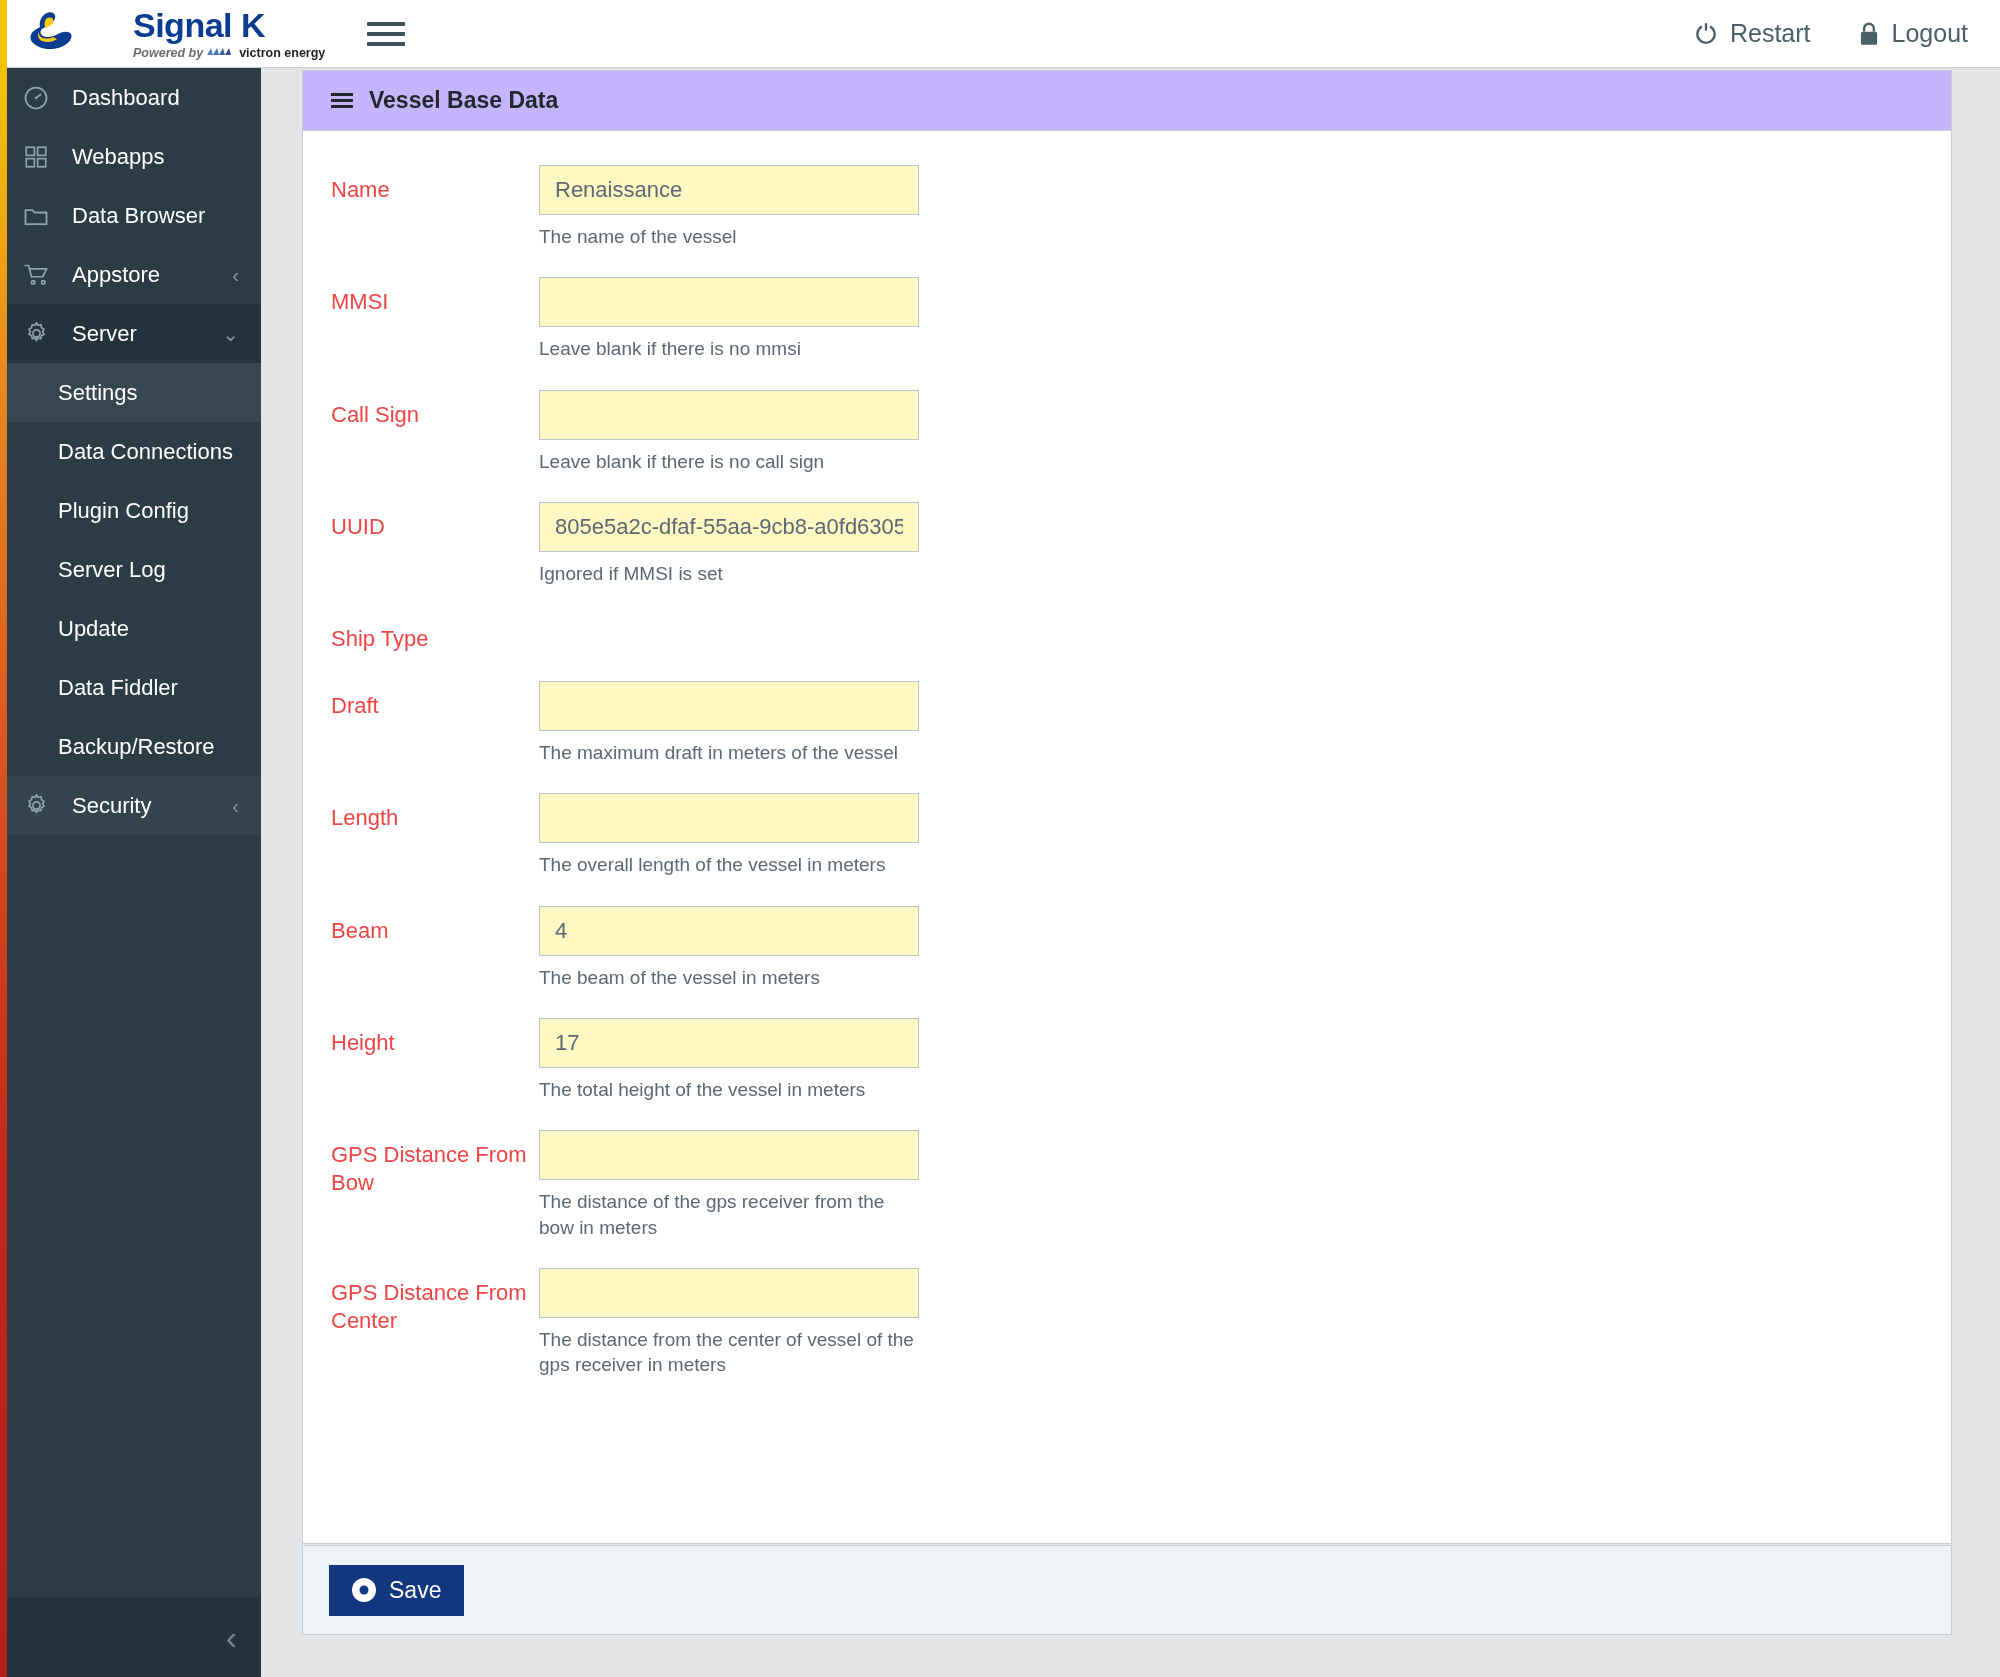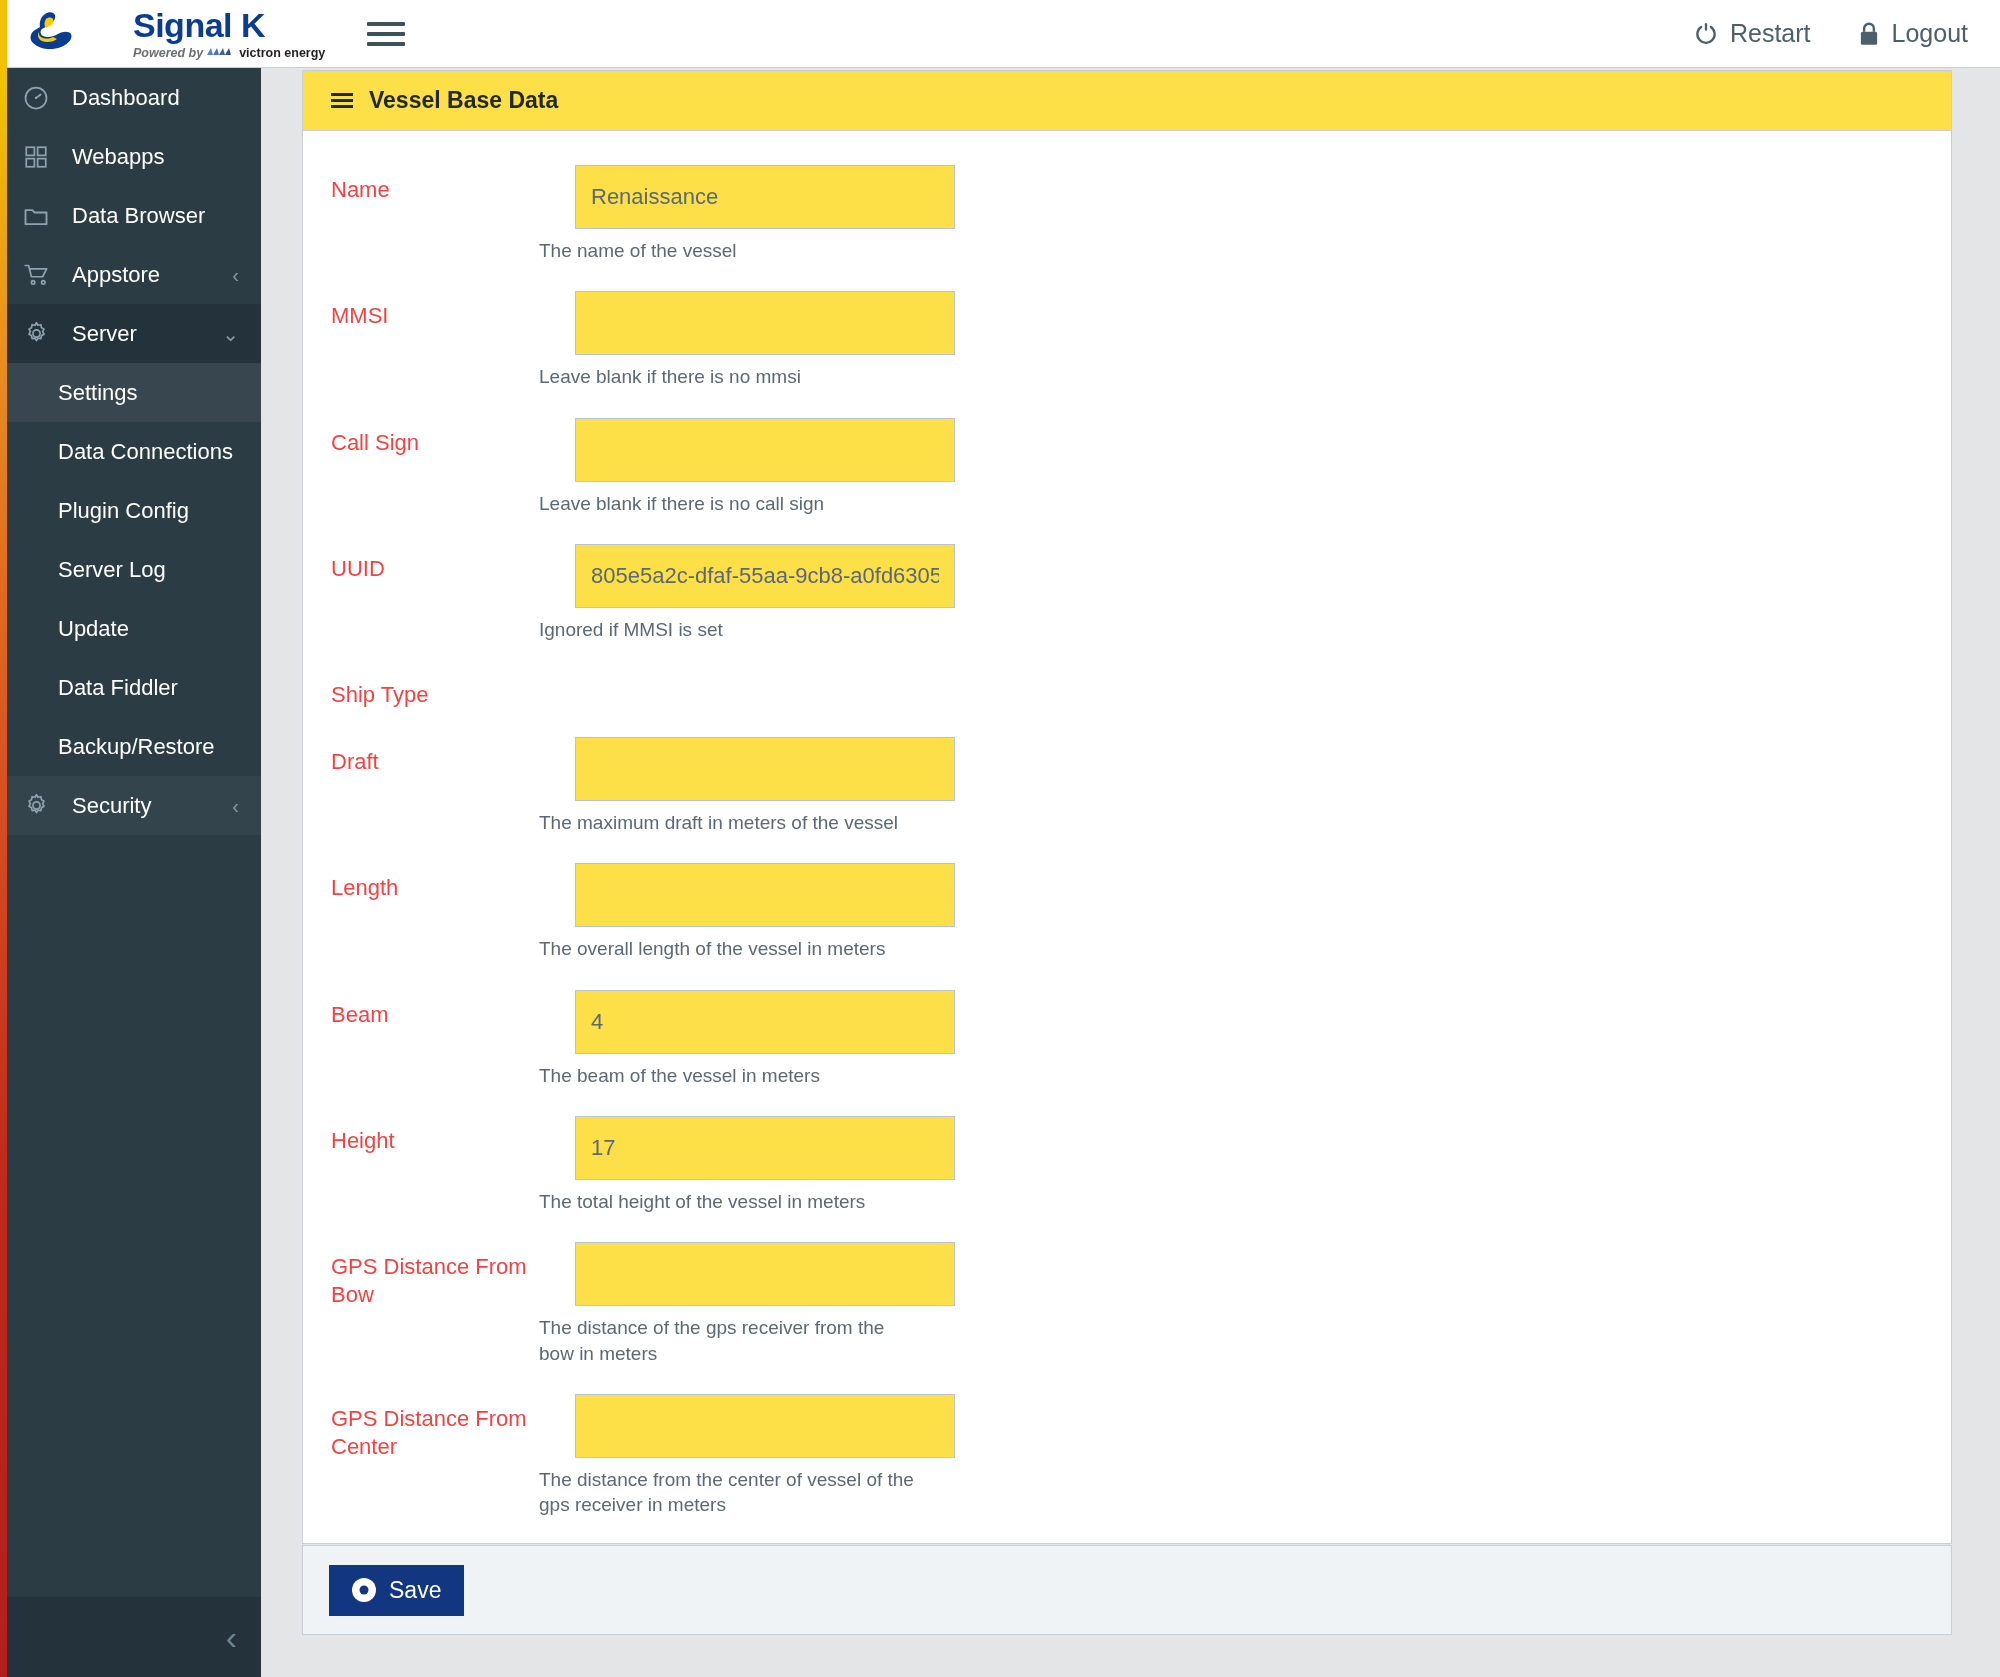--- a/index.html
+++ b/index.html
@@ -103,48 +103,47 @@
   }
 
   
   #card {
     position: absolute; left: 302px; top: 70px;
     width: 1650px; height: 1474px;
     background: #ffffff;
     border: 1px solid #c8ced3;
   }
   #card-header {
-    height: 60px; background: #fde047;
+    height: 60px; background: #c4b5fd;
     border-bottom: 1px solid #c8ced3;
     display: flex; align-items: center; padding-left: 28px;
     font-size: 23px; font-weight: bold; color: #23282c;
   }
   #card-header .burger-sm {
     display: inline-flex; flex-direction: column; gap: 3px;
     width: 22px; margin-right: 16px;
   }
   #card-header .burger-sm i { display: block; height: 3px; background: #23282c; }
 
   #card-body { padding: 34px 28px 18px 28px; }
 
   .form-row { display: flex; margin-bottom: 0; }
   .form-label {
     width: 208px; flex: 0 0 208px;
     font-size: 22px; color: #ef4444;
     padding-top: 11px; line-height: 1.28;
   }
   .form-control-wrap { width: 380px; flex: 0 0 380px; }
   .form-input {
-    width: 380px; height: 64px;
-    border: 1px solid #b9c6ce; background: #fde047;
+    width: 380px; height: 50px;
+    border: 1px solid #b9c6ce; background: #fef9c3;
     font-size: 22px; color: #5c6873;
     padding: 0 15px;
     font-family: "Liberation Sans", sans-serif;
     outline: none;
-    margin-left: 36px;
   }
   .form-input::placeholder { color: #9aa6ae; }
   .form-help {
     font-size: 19px; color: #5c6873;
     margin-top: 9px; line-height: 1.33;
     width: 380px;
   }
   .row-gap { height: 28px; }
 
   .form-select {

